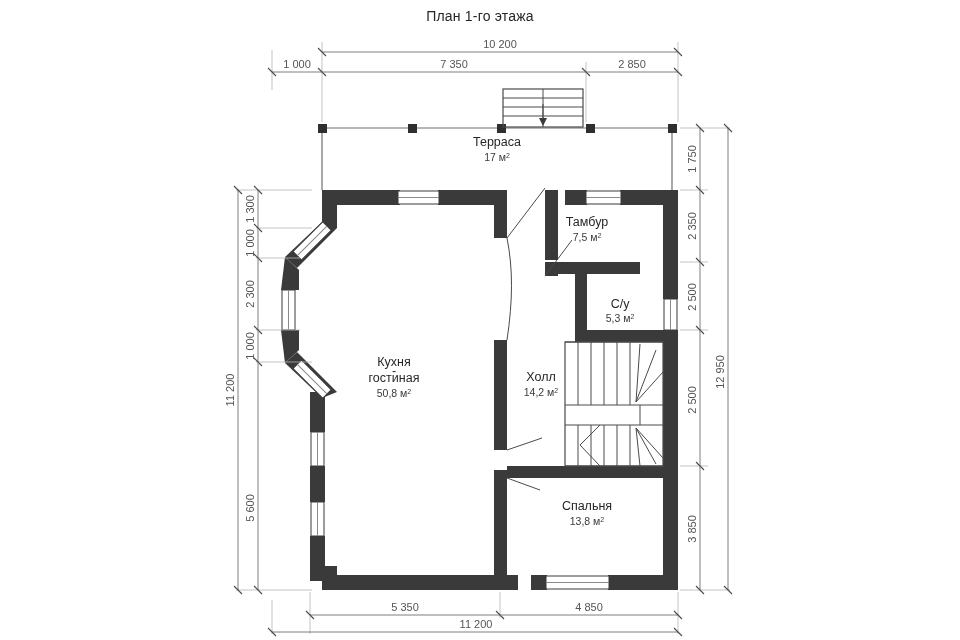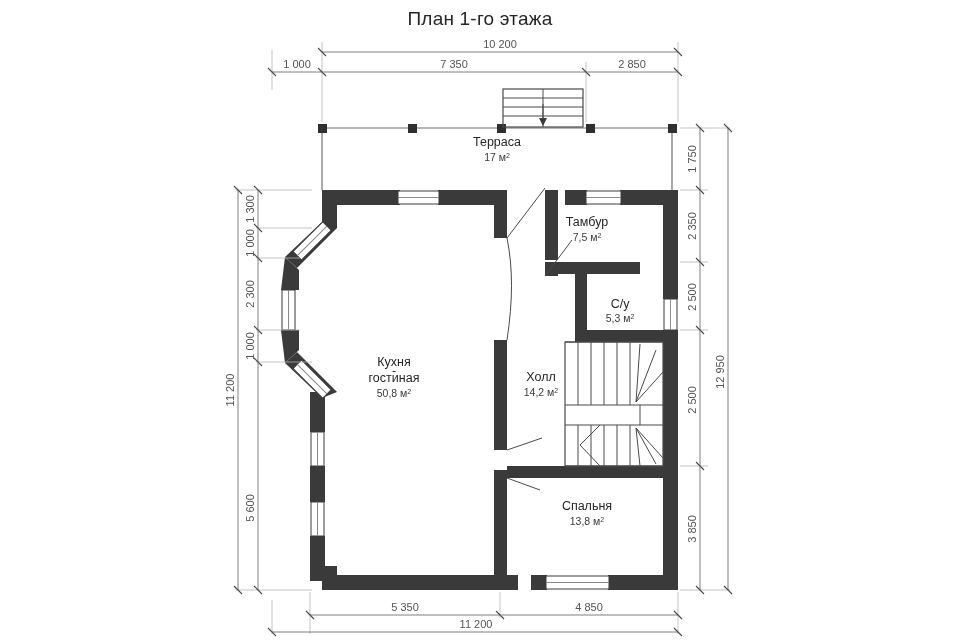--- a/index.html
+++ b/index.html
@@ -7,21 +7,21 @@
     width:960px;height:640px;
     background:#ffffff;
     font-family:"Liberation Sans", sans-serif;
     color:#2b2b2b;
     overflow:hidden;
     position:relative;
   }
   #plan-title{
     position:absolute;left:0;top:8px;width:960px;
     text-align:center;
-    font-size:19px;
+    font-size:14px;
     color:#262626;
     letter-spacing:0.2px;
   }
   svg#floorplan{position:absolute;left:0;top:0;}
   .wall{fill:#3a3a3a;}
   .col{fill:#2f2f2f;}
   .terrace-line{fill:none;stroke:#6e6e6e;stroke-width:1.2;}
   .win-frame{fill:#ffffff;stroke:#3a3a3a;stroke-width:1;}
   .win-line{stroke:#8a8a8a;stroke-width:1;fill:none;}
   .door-swing{fill:none;stroke:#4a4a4a;stroke-width:1;}

